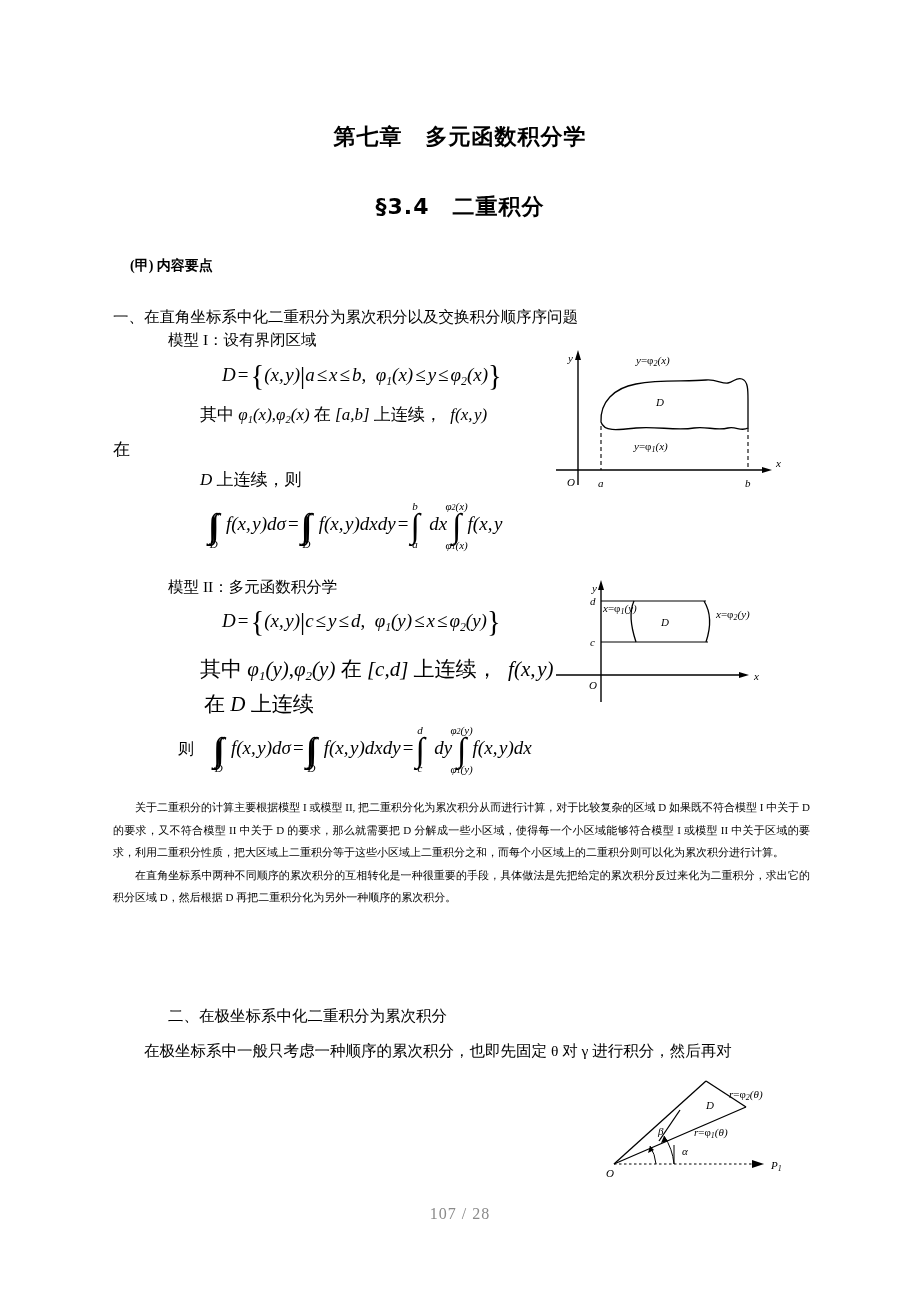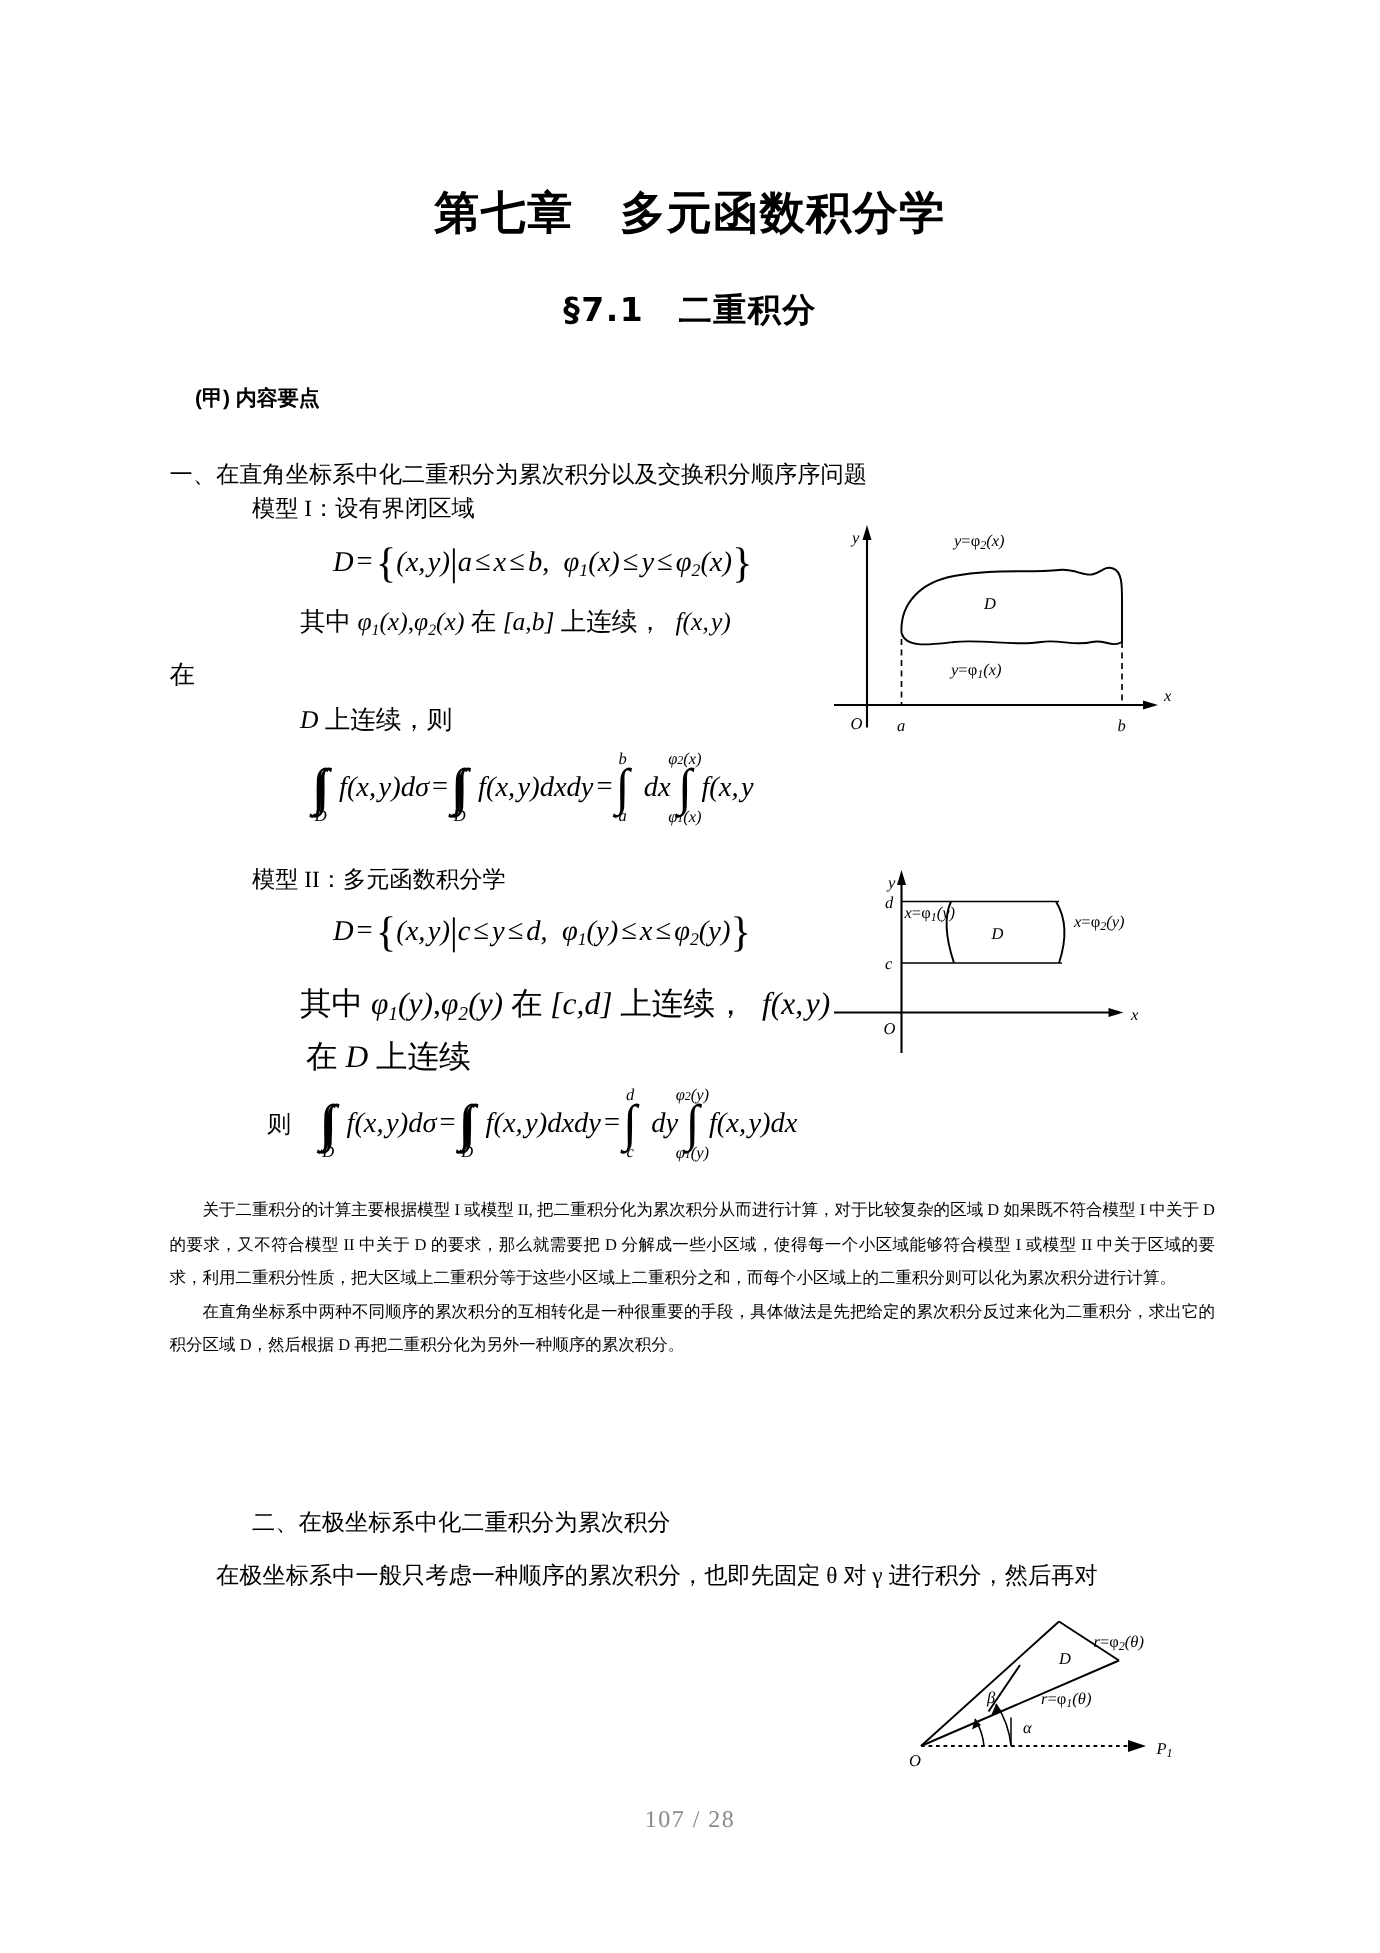--- a/index.html
+++ b/index.html
@@ -21,40 +21,40 @@
   }
 
   
   .chapter-title {
     position: absolute;
     left: 0;
     top: 122px;
     width: 920px;
     text-align: center;
     font-family: "DejaVu Sans", "Liberation Sans", sans-serif;
-    font-size: 30px;
+    font-size: 22px;
     font-weight: bold;
     letter-spacing: 1px;
   }
   .section-title {
     position: absolute;
     left: 0;
     top: 192px;
     width: 920px;
     text-align: center;
     font-family: "DejaVu Sans", "Liberation Sans", sans-serif;
     font-size: 22px;
     font-weight: bold;
     letter-spacing: 1px;
   }
   .subhead {
     position: absolute;
     left: 130px;
     top: 257px;
-    font-family: Liberation Sans, sans-serif;
+    font-family: Liberation Serif, serif;
     font-size: 14px;
     font-weight: bold;
   }
 
   
   .tline {
     position: absolute;
     font-size: 15.5px;
     white-space: nowrap;
     line-height: 1.1;
@@ -169,21 +169,21 @@
     font-size: 11px;
     fill: #000;
   }
 </style>
 </head>
 <body>
 
 <div id="page">
 
   <div class="chapter-title">第七章　多元函数积分学</div>
-  <div class="section-title">§7.1　二重积分</div>
+  <div class="section-title">§3.4　二重积分</div>
   <div class="subhead">(甲) 内容要点</div>
 
   <div class="tline" style="left:113px; top:308px;">一、在直角坐标系中化二重积分为累次积分以及交换积分顺序序问题</div>
 
   <div class="tline" style="left:168px; top:331px;">模型 I：设有界闭区域</div>
 
   <div class="math" style="left:222px; top:360px;">
     <i>D</i><span class="op">=</span><span class="brace">{</span><i>(x, y)</i><span class="vbar">|</span><i>a</i><span class="op">≤</span><i>x</i><span class="op">≤</span><i>b</i>,&nbsp;&nbsp;<i>φ</i><span class="sub">1</span><i>(x)</i><span class="op">≤</span><i>y</i><span class="op">≤</span><i>φ</i><span class="sub">2</span><i>(x)</i><span class="brace">}</span>
   </div>
 

